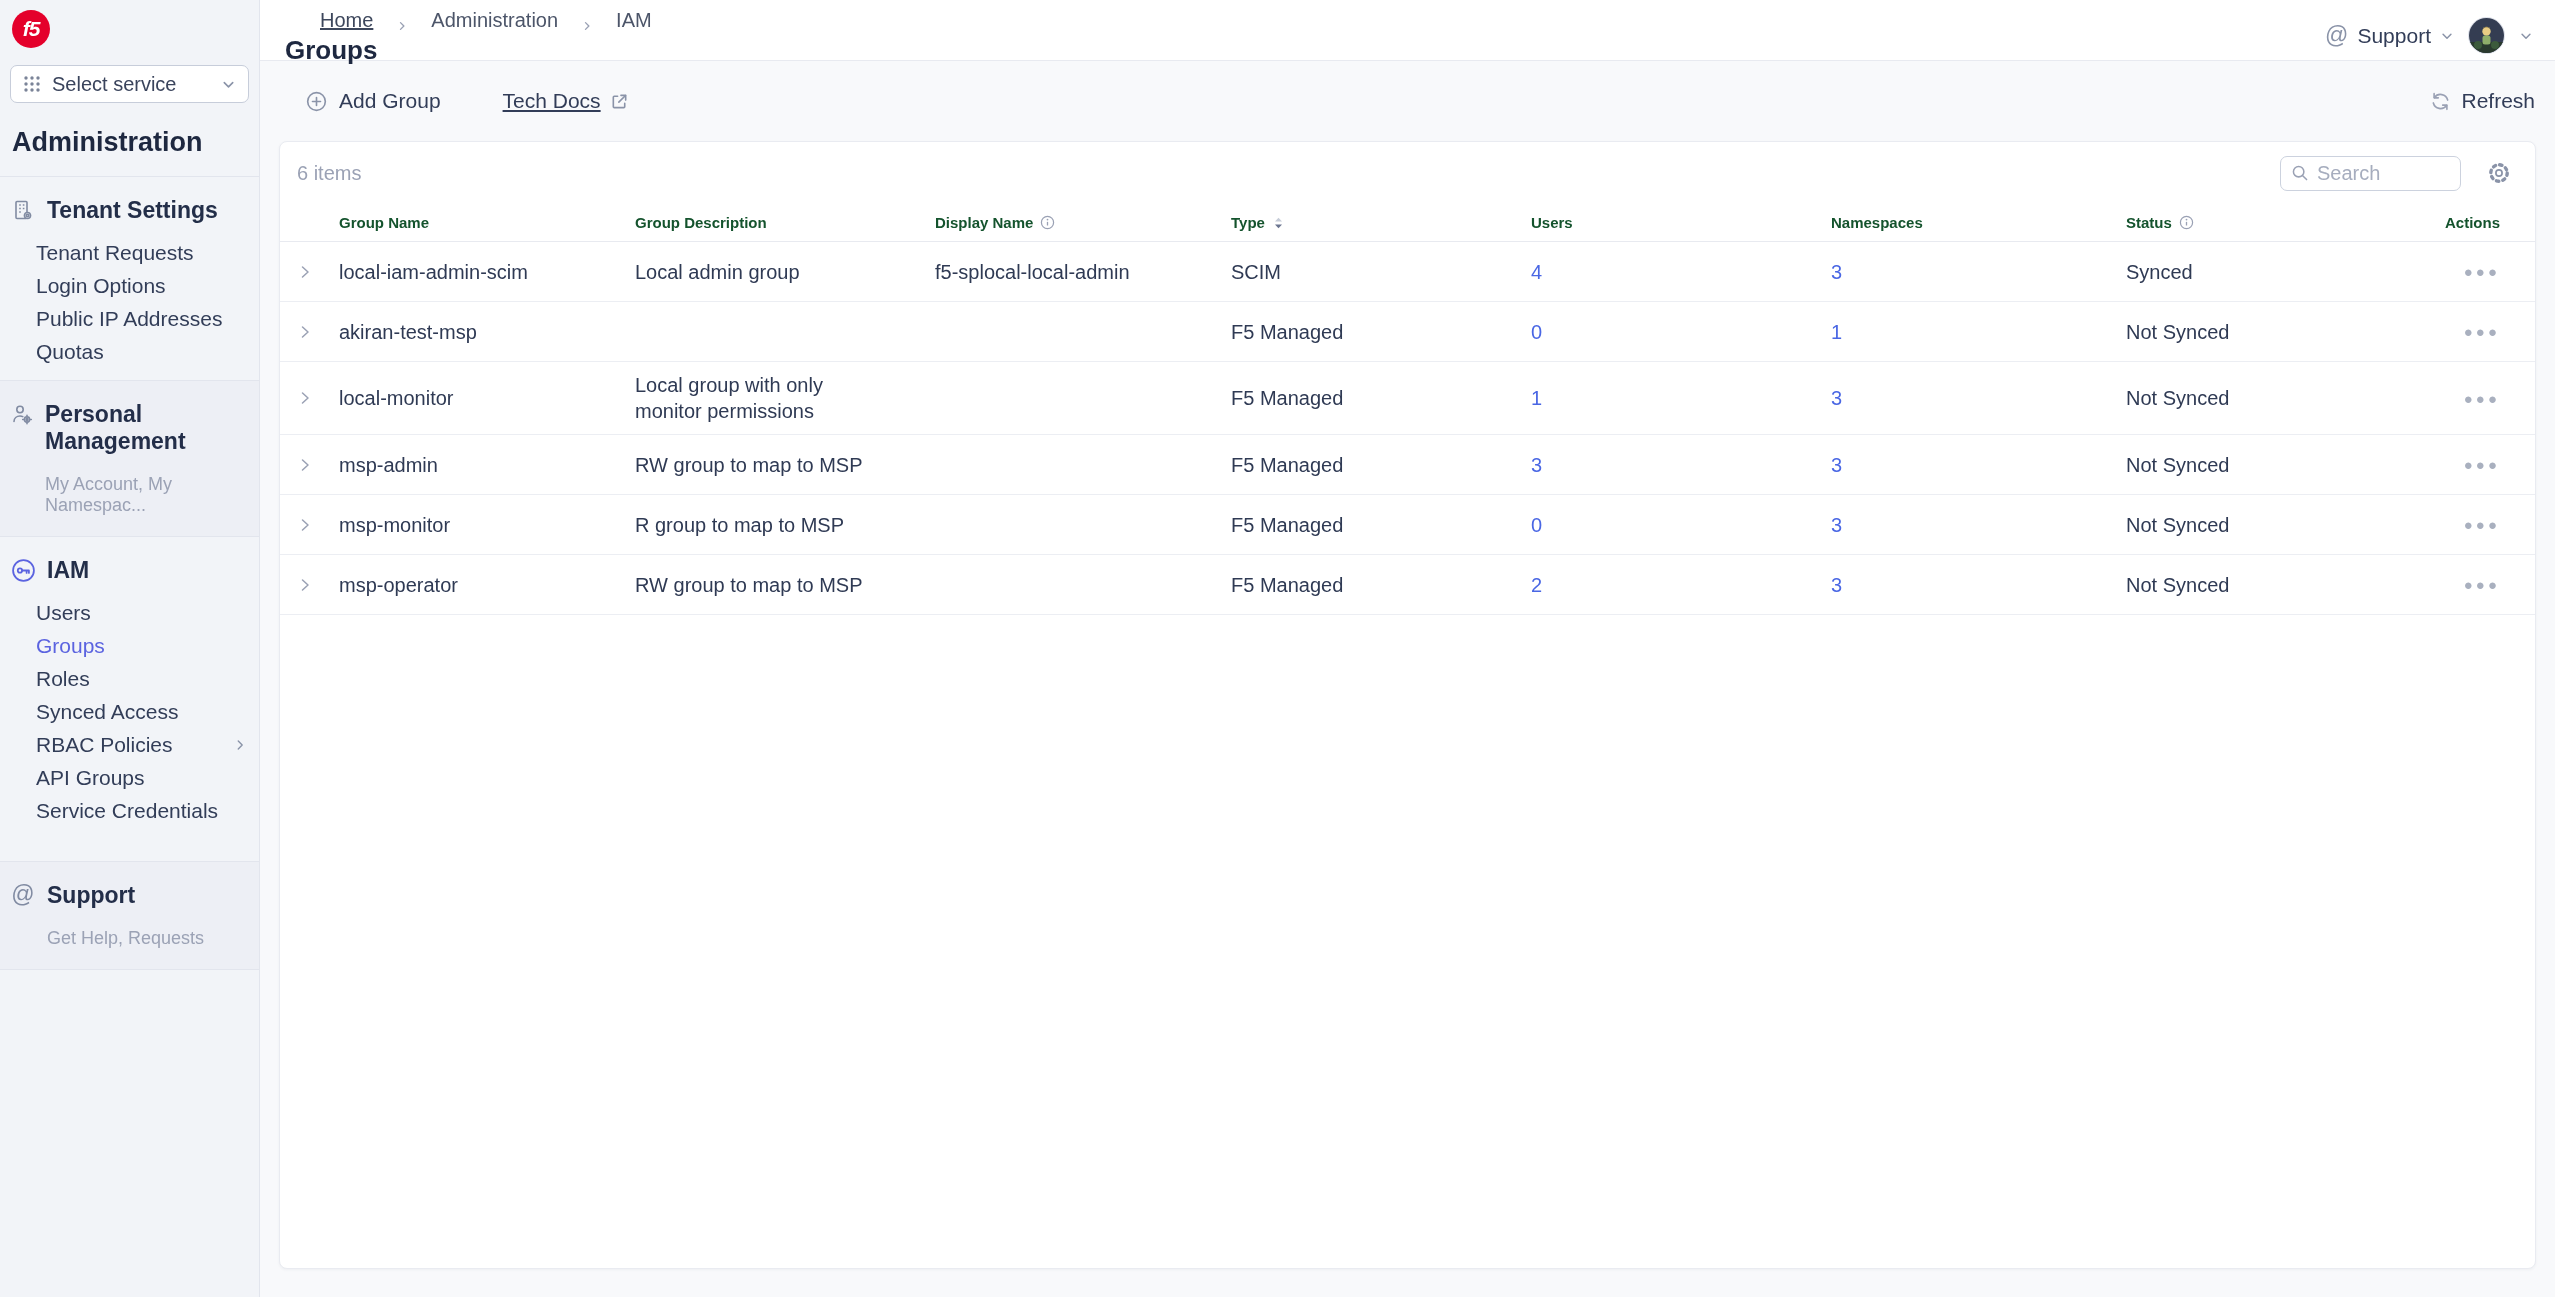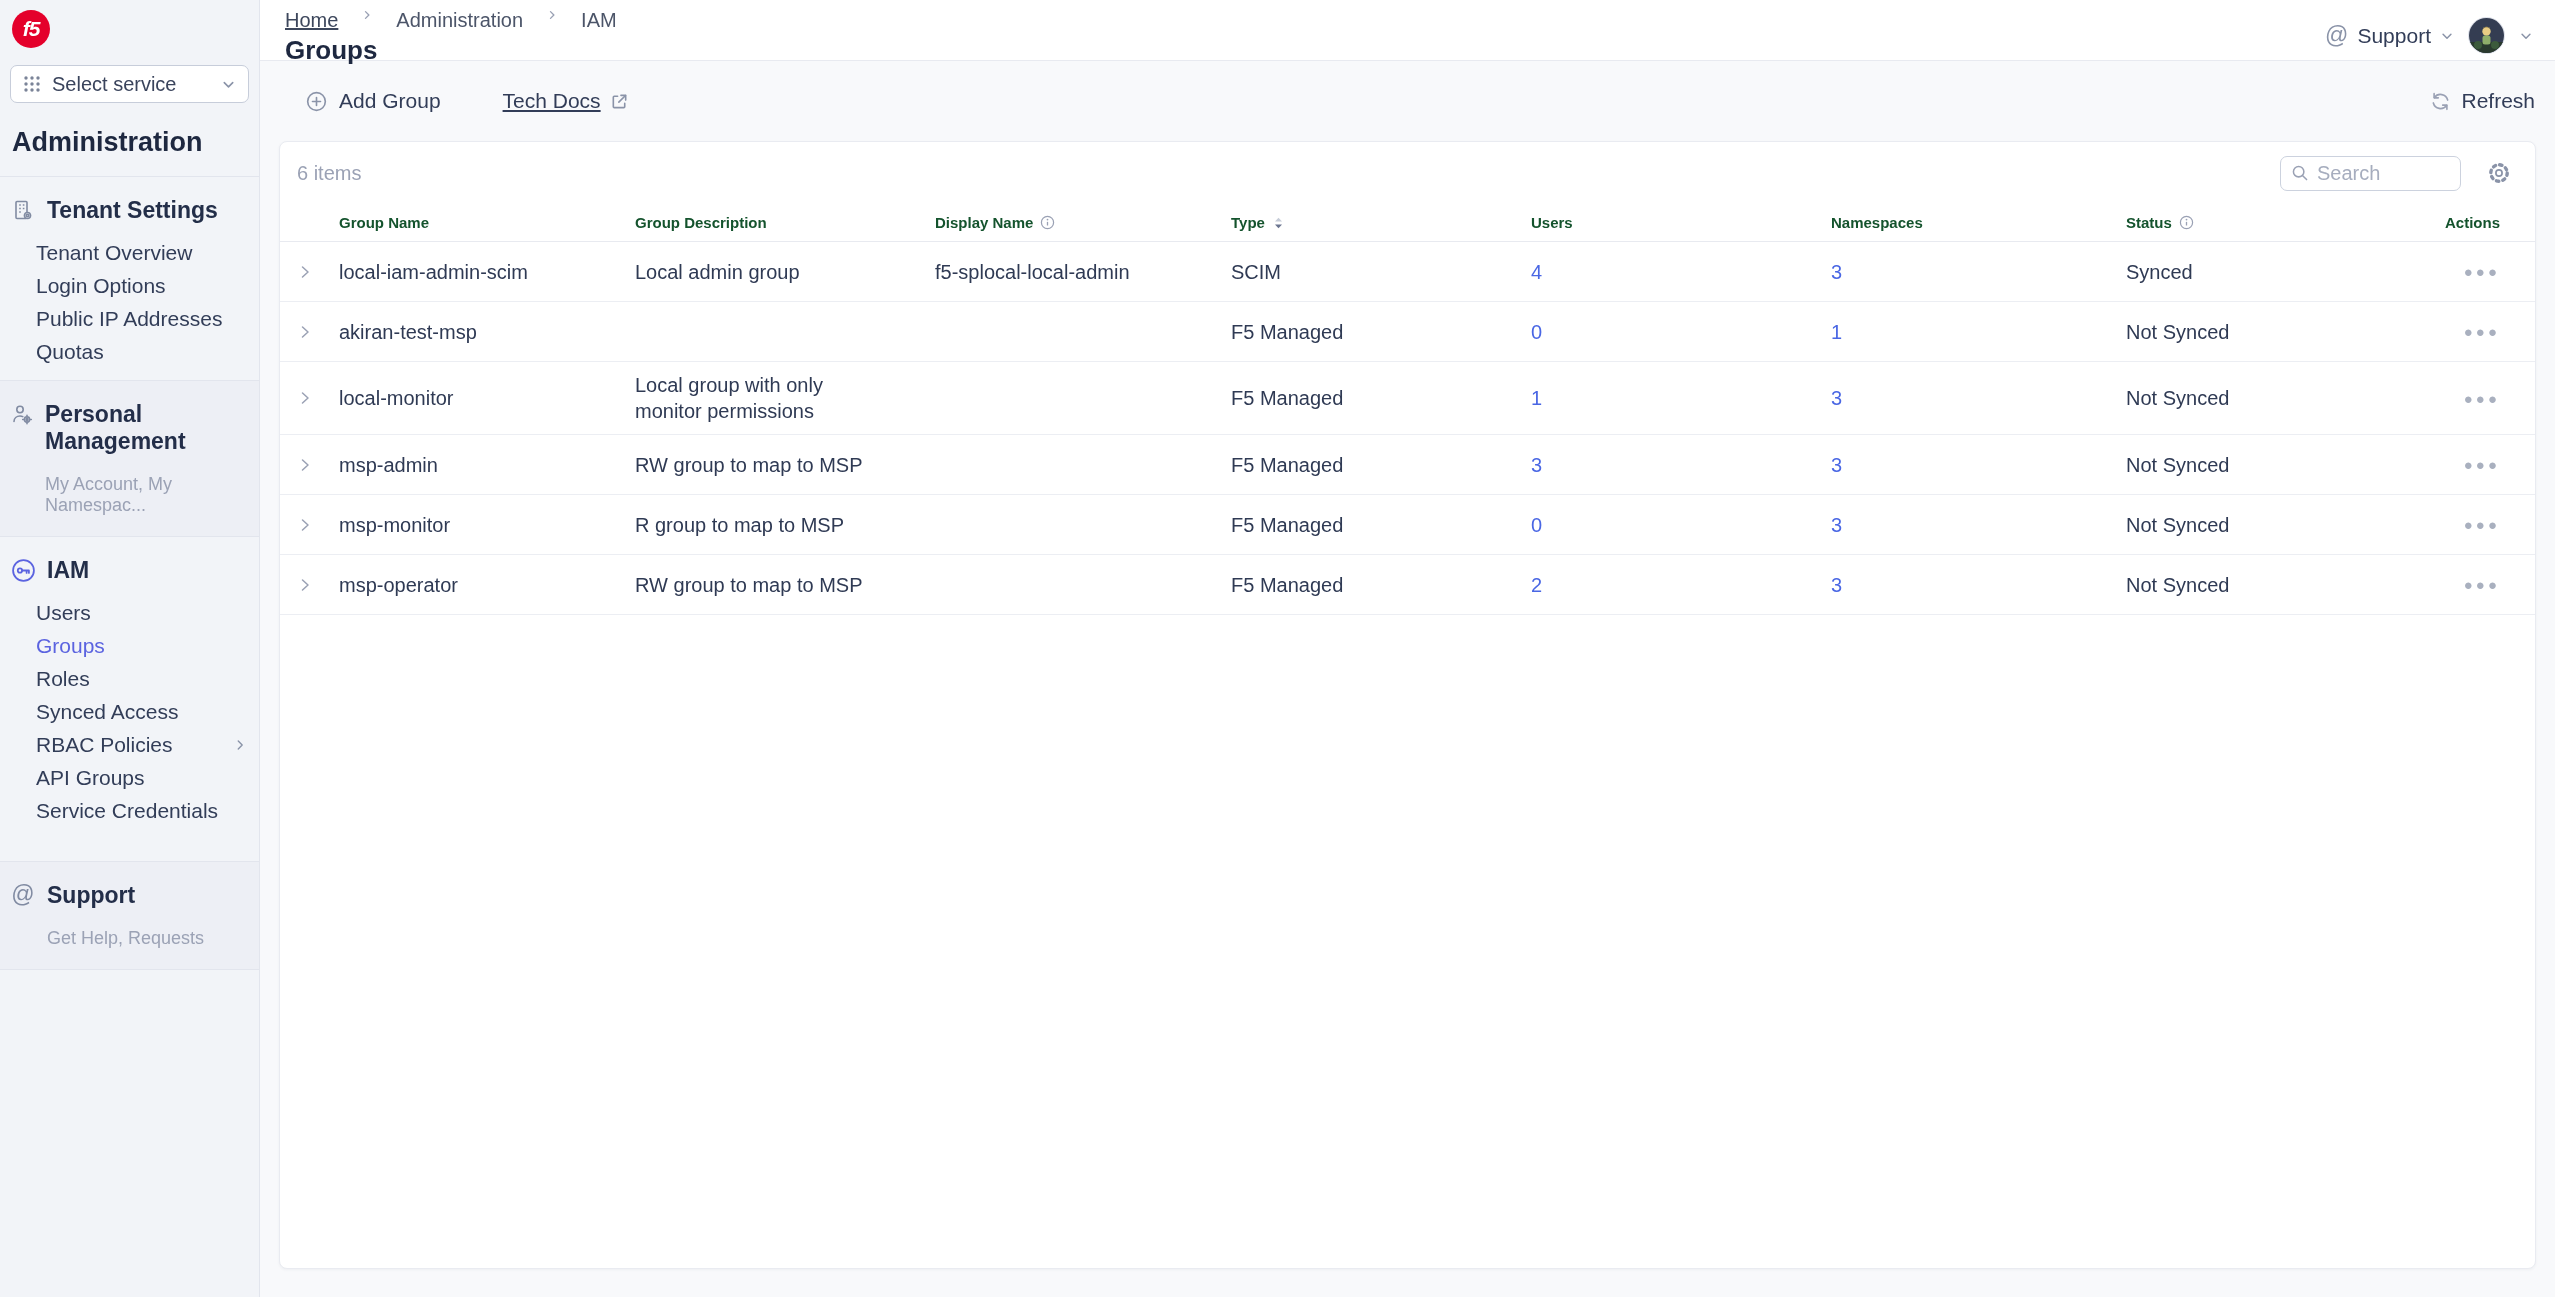--- a/index.html
+++ b/index.html
@@ -47,21 +47,21 @@
   .sub-item.active { color: #5b63e0; }
   .sub-item .chev-r { margin-left: auto; color: #8a93a8; display: flex; }
 
   
   .main { flex: 1; display: flex; flex-direction: column; background: #f8f9fb; }
   .topbar {
     height: 61px; background: #ffffff; border-bottom: 1px solid #e8eaf0;
     display: flex; justify-content: space-between; align-items: flex-start;
     padding: 9px 22px 0 25px;
   }
-  .crumbs { display: flex; align-items: flex-start; gap: 23px; font-size: 20px; color: #4c5569; }
+  .crumbs { display: flex; align-items: flex-end; gap: 23px; font-size: 20px; color: #4c5569; margin-left: 35px; }
   .crumb-home { color: #3d475c; text-decoration: underline; cursor: pointer; }
   .crumb-sep { color: #9aa1b4; display: flex; }
   .page-title { font-size: 26px; font-weight: 600; color: #1e2840; margin-top: 3px; }
   .topbar-right { display: flex; align-items: center; gap: 14px; margin-top: 8px; }
   .support-btn { display: flex; align-items: center; gap: 9px; color: #323d58; font-size: 21px; cursor: pointer; }
   .at-icon { color: #8a93a8; font-size: 23px; line-height: 1; }
   .chev-sm { color: #8a93a8; display: flex; }
   .avatar {
     width: 37px; height: 37px; border-radius: 50%; overflow: hidden; cursor: pointer;
     border: 1px solid #dadee8; display: block;
@@ -162,21 +162,21 @@
             <circle cx="16.5" cy="17.5" r="1.2"></circle>
             <path d="M16.5 14.9v-1M16.5 21.1v-1M19.1 17.5h1M12.9 17.5h1"></path>
           </svg>
         </span>
         <div>
           <div class="section-label">Tenant Settings</div>
         </div>
       </div>
       <div class="sub-items">
         <div class="sub-item">
-            <span>Tenant Overview</span>
+            <span>Tenant Requests</span>
           </div>
         <div class="sub-item">
             <span>Login Options</span>
           </div>
         <div class="sub-item">
             <span>Public IP Addresses</span>
           </div>
         <div class="sub-item">
             <span>Quotas</span>
           </div>

